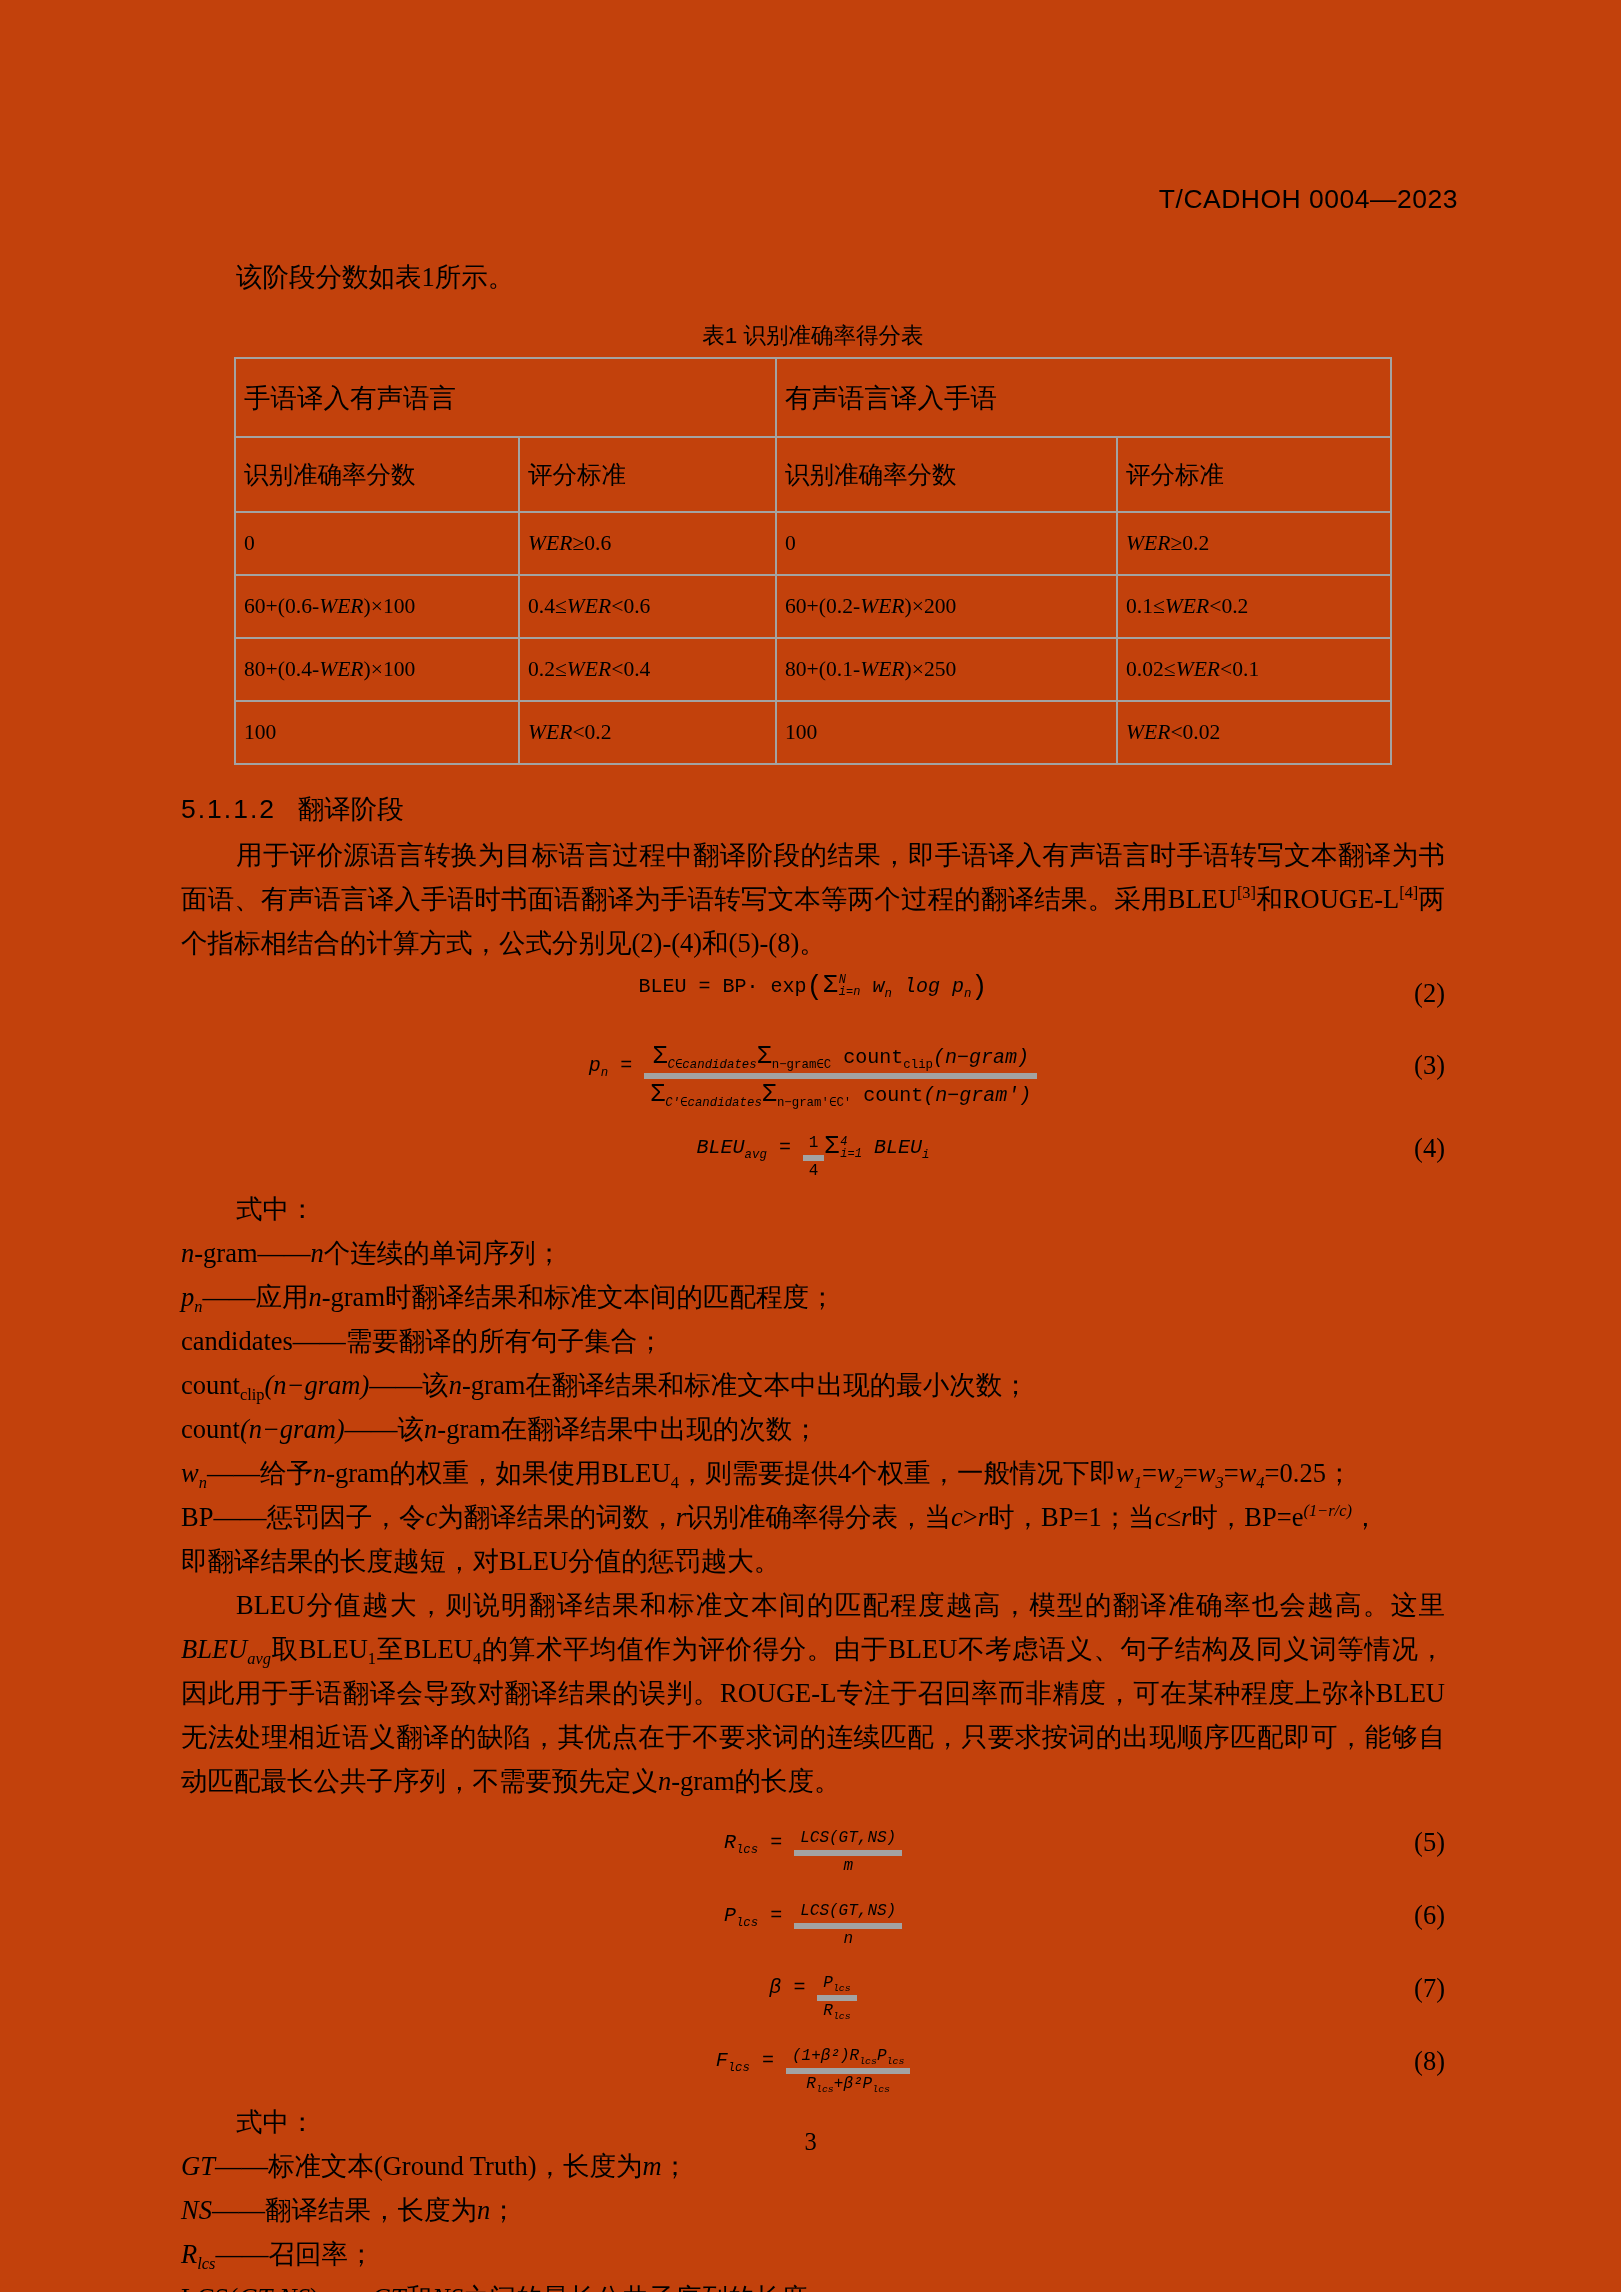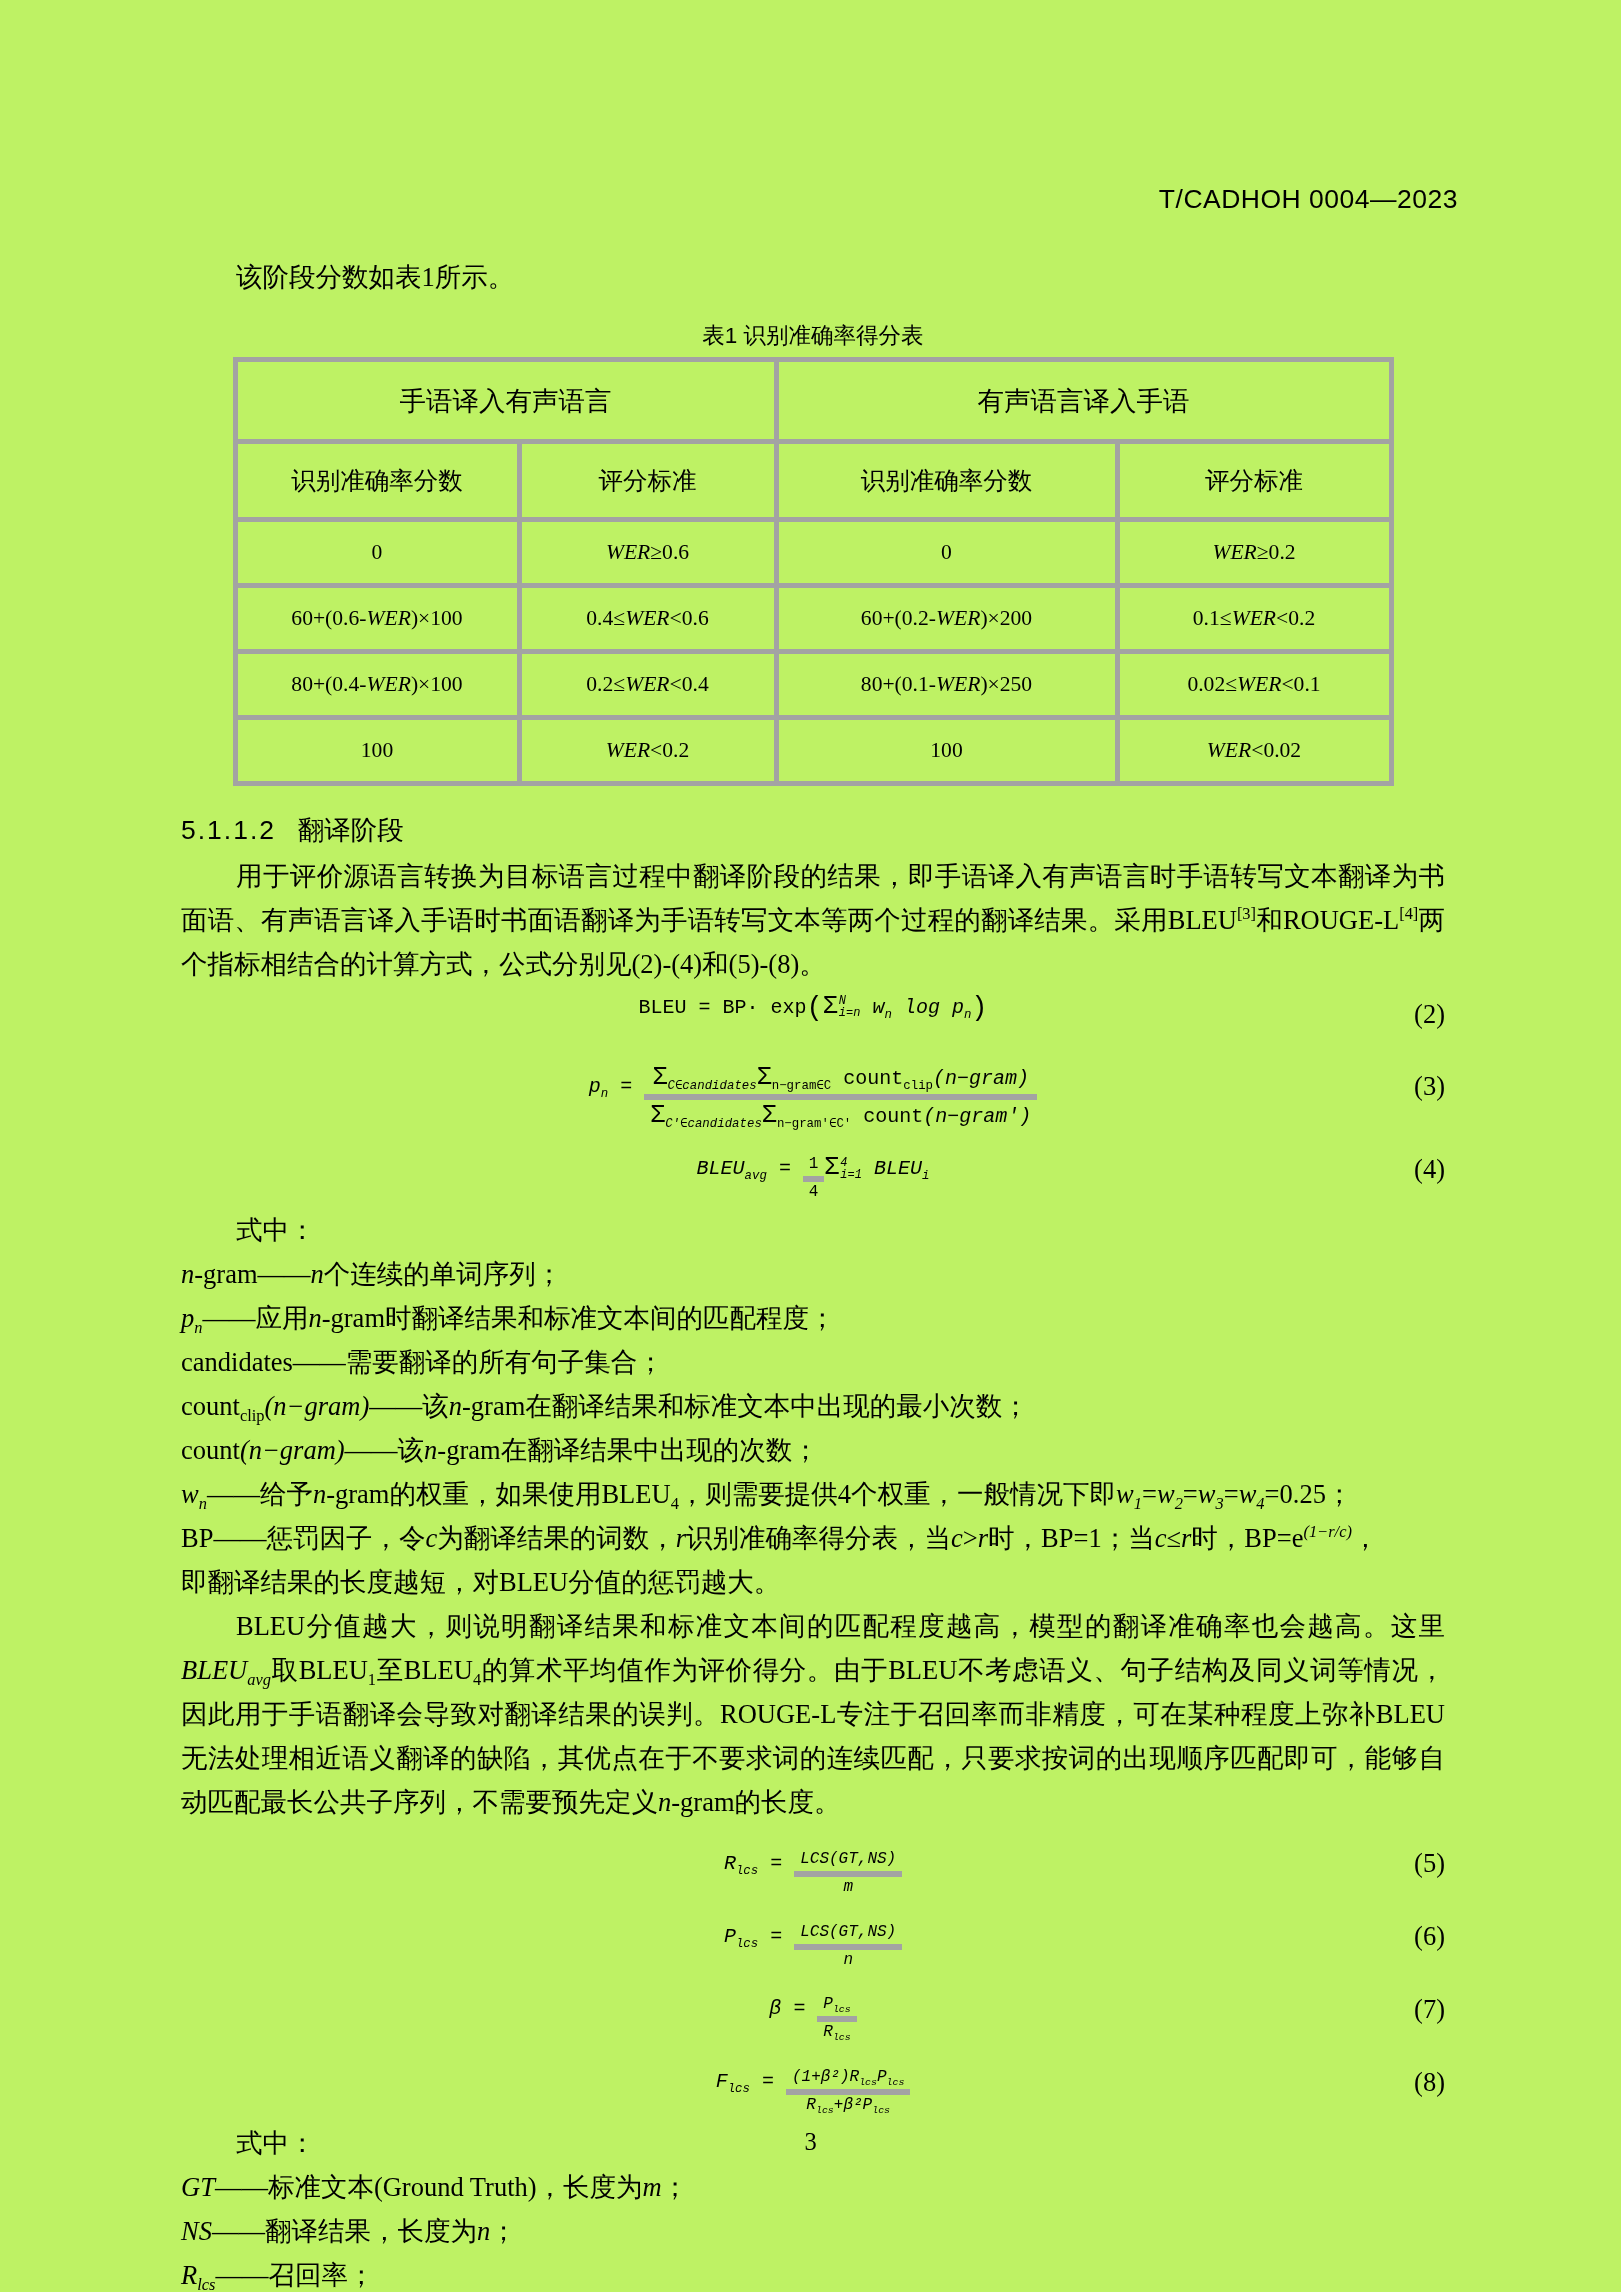--- a/index.html
+++ b/index.html
@@ -13,21 +13,21 @@
     position: relative;
     font-family: "Liberation Serif", "DejaVu Serif", serif;
     color: #000000;
     -webkit-font-smoothing: antialiased;
   }
   .page {
     position: absolute;
     left: 0; top: 0;
     width: 1621px;
     height: 2293px;
-    background: #bef264;
+    background: #c2410c;
     overflow: hidden;
   }
   
   .page-header {
     position: absolute;
     top: 184px;
     right: 163px;
     font-family: "Liberation Sans", "DejaVu Sans", sans-serif;
     font-size: 26.5px;
     letter-spacing: 0.5px;
@@ -62,22 +62,22 @@
     font-family: "Liberation Sans", "DejaVu Sans", sans-serif;
     font-weight: normal;
   }
   table.score-table {
     border-collapse: collapse;
     width: 1157px;
     margin: 0 auto;
     table-layout: fixed;
   }
   table.score-table td, table.score-table th {
-    border: 5px solid #a3a3a3;
-    text-align: center;
+    border: 2px solid #a3a3a3;
+    text-align: left;
     vertical-align: middle;
     font-weight: normal;
     padding: 8px;
   }
   table.score-table th.group {
     height: 61px;
     font-size: 26.5px;
     font-family: "Liberation Sans", "DejaVu Sans", sans-serif;
   }
   table.score-table th.sub {

